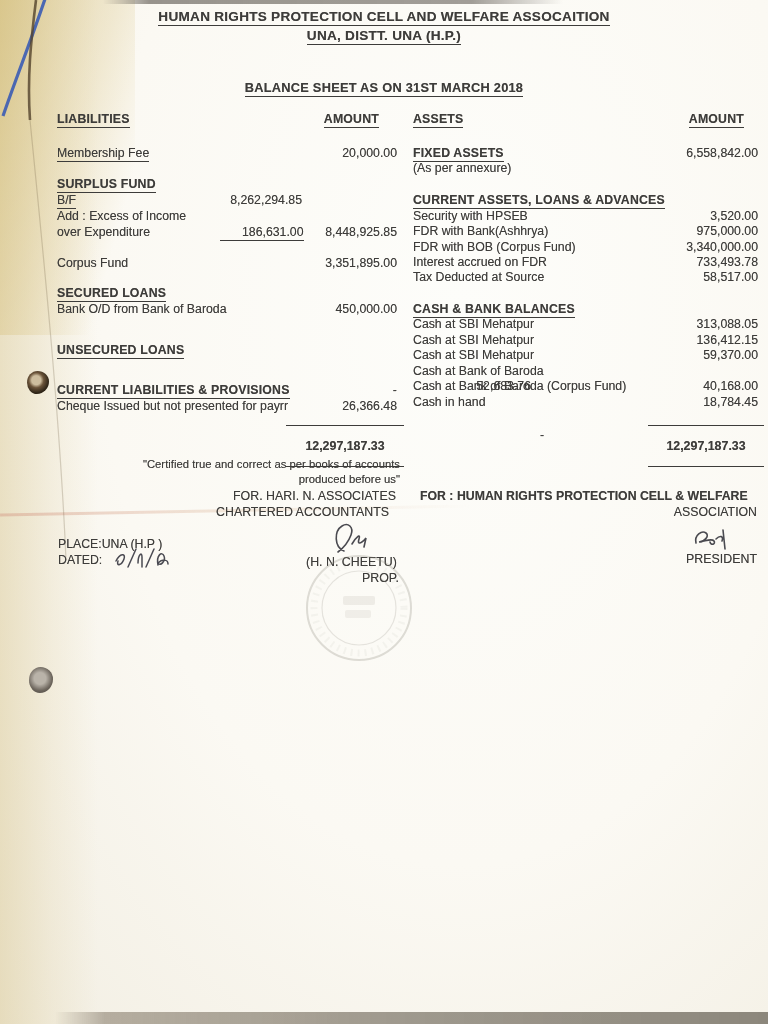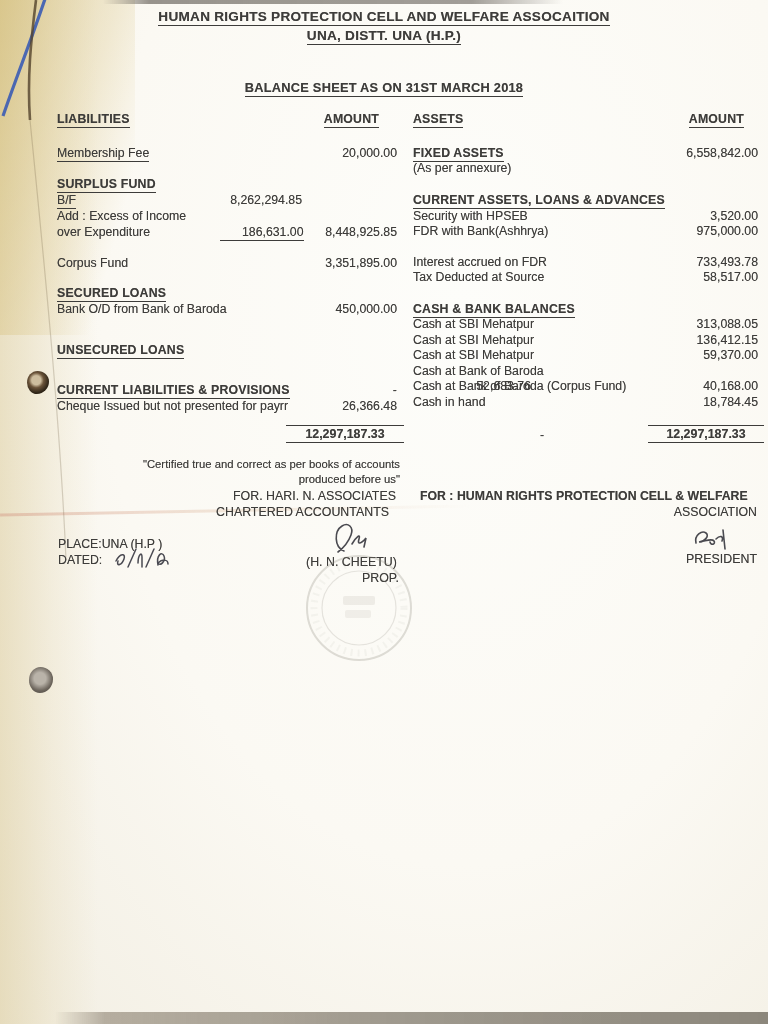--- a/index.html
+++ b/index.html
@@ -37,21 +37,21 @@
   .title .u-line{border-bottom:1.6px solid #3d3c3a;padding-bottom:1px;display:inline-block;}
   .hdr{font-weight:700;letter-spacing:.2px;}
   .u{border-bottom:1.4px solid #3d3c3a;display:inline-block;padding-bottom:0;}
   .lrow{position:absolute;left:57px;width:340px;display:flex;font-size:12.3px;line-height:15px;}
   .rrow{position:absolute;left:413px;width:345px;display:flex;font-size:12.3px;line-height:15px;}
   .lbl{flex:1;text-align:left;}
   .mid{width:82px;text-align:right;}
   .amt{width:95px;text-align:right;}
   .rrow .amt{width:118px;}
   .total-box{position:absolute;font-weight:700;font-size:12.4px;text-align:center;
-    border-top:1.5px solid #3d3c3a;border-bottom:1.5px solid #3d3c3a;padding:1px 2px;}
+    border-top:1.5px solid #3d3c3a;border-bottom:1.5px solid #3d3c3a;padding:13px 2px;}
   .small{font-size:11.3px;}
   .stamp{position:absolute;left:303px;top:552px;width:112px;height:112px;opacity:.5;filter:blur(.4px);}
 </style>
 </head>
 <body>
 
 <div class="page ink">
 
   <div class="edge-tint"></div>
   <div class="edge-tint-top"></div>
@@ -147,20 +147,24 @@
     <span class="lbl"><span class="u">CURRENT ASSETS, LOANS &amp; ADVANCES</span></span>
   </div>
   <div class="rrow" style="top:209px;gap:24px;">
     <span class="lbl">Security with HPSEB</span>
     <span class="amt">3,520.00</span>
   </div>
   <div class="rrow" style="top:224px;">
     <span class="lbl">FDR with Bank(Ashhrya)</span>
     <span class="amt">975,000.00</span>
   </div>
+  <div class="rrow" style="top:240px;">
+    <span class="lbl">FDR with BOB (Corpus Fund)</span>
+    <span class="amt">3,340,000.00</span>
+  </div>
   <div class="rrow" style="top:255px;">
     <span class="lbl">Interest accrued on FDR</span>
     <span class="amt">733,493.78</span>
   </div>
   <div class="rrow" style="top:270px;align-items:flex-end;">
     <span class="lbl">Tax Deducted at Source</span>
     <span class="amt">58,517.00</span>
   </div>
 
   <div class="rrow hdr" style="top:302px;">

